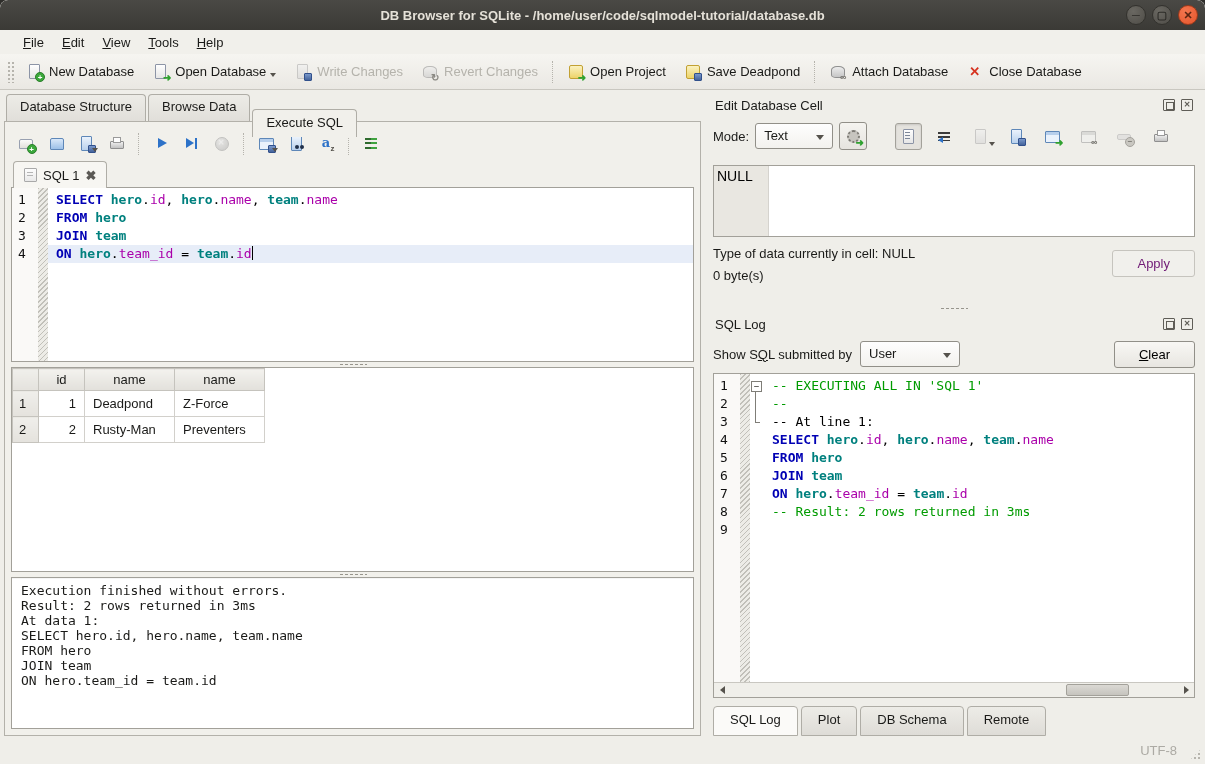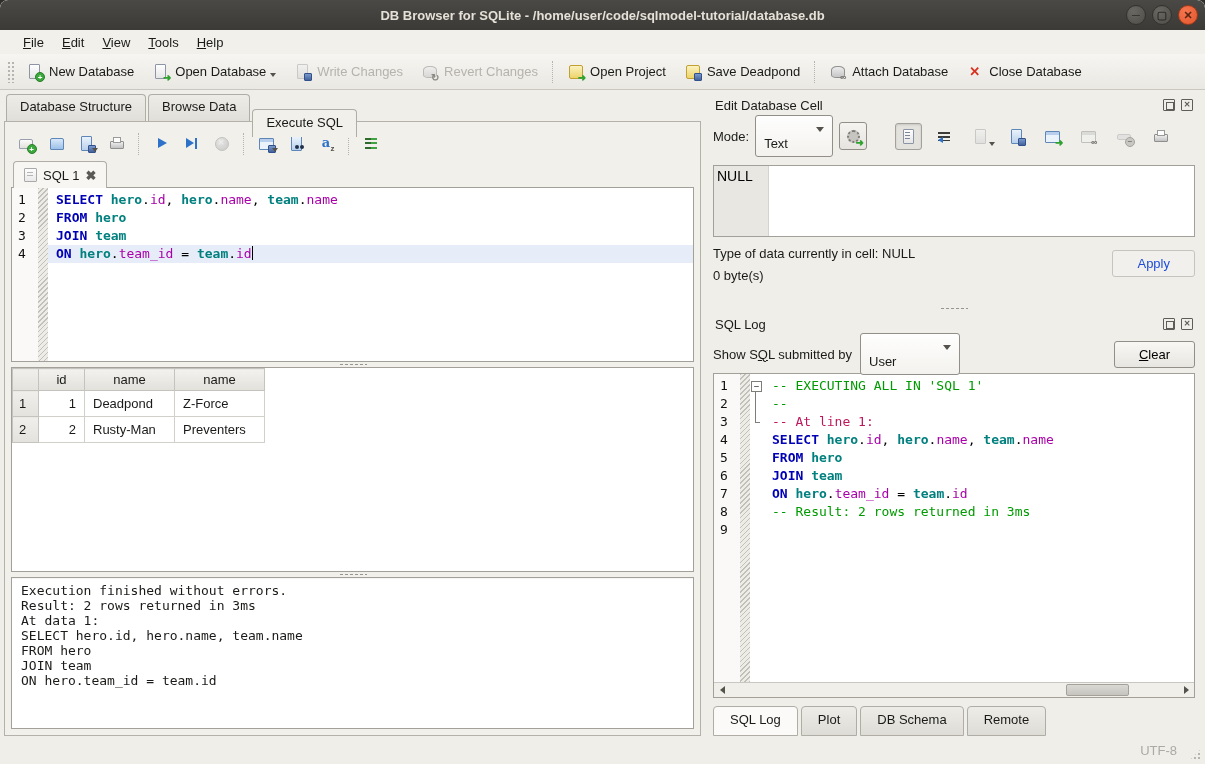--- a/index.html
+++ b/index.html
@@ -119,36 +119,36 @@
   .message-box { flex:0 0 152px; height:152px; border:1px solid #A2A099; box-shadow:inset 0 1px 0 rgba(0,0,0,.04); background:#fff; padding:5px 9px; font-family:"DejaVu Sans Mono","Liberation Mono",monospace; font-size:13px; line-height:15px; overflow:hidden; }
 
   
   .dock-header { height:24px; flex:0 0 24px; display:flex; align-items:center; padding:2px 2px 0 2px; }
   .dock-header .dh-title { flex:1; }
   .dock-ico { width:12px; height:12px; border:1px solid #5F5D57; margin-left:6px; position:relative; border-radius:1px; }
   .dock-ico.float::before { content:''; position:absolute; left:2px; top:2px; width:6px; height:6px; border:1px solid #5F5D57; background:#EFEEE9; }
   .dock-ico.closex::before { content:'\2715'; position:absolute; left:0; top:0; width:10px; text-align:center; font-size:8px; line-height:10px; color:#5F5D57; font-weight:bold; }
 
   .cell-toolbar { height:40px; flex:0 0 40px; display:flex; align-items:center; gap:6px; }
-  .combo { position:relative; background:linear-gradient(#FEFEFE,#F3F2EE); border:1px solid #918F88; border-radius:3px; padding:20px 24px 5px 8px; min-width:78px; }
+  .combo { position:relative; background:linear-gradient(#FEFEFE,#F3F2EE); border:1px solid #918F88; border-radius:3px; padding:4px 24px 5px 8px; min-width:78px; }
   .combo::after { content:''; position:absolute; right:8px; top:11px; width:0; height:0; border-left:4px solid transparent; border-right:4px solid transparent; border-top:5px solid #55524C; }
   .sq-btn { width:28px; height:28px; border:1px solid #918F88; border-radius:3px; background:linear-gradient(#F5F4F0,#E6E4DF); display:flex; align-items:center; justify-content:center; position:relative; }
   .flat-btn { width:27px; height:27px; display:flex; align-items:center; justify-content:center; border-radius:3px; position:relative; }
   .flat-btn.toggled { border:1px solid #A3A19A; background:#E4E2DD; box-shadow:inset 0 1px 2px rgba(0,0,0,.12); }
   .cell-icons { display:flex; align-items:center; gap:9px; margin-left:22px; }
 
   .cell-editor { flex:0 0 72px; height:72px; border:1px solid #A2A099; background:#fff; margin-top:9px; display:flex; position:relative; }
   .cell-margin { width:55px; flex:0 0 55px; background:#E9E7E1; border-right:1px solid #D5D3CE; }
   .cell-null { position:absolute; left:3px; top:2px; font-size:14px; color:#000; }
 
   .cell-info { flex:0 0 60px; display:flex; margin-top:9px; }
   .cell-info .texts { flex:1; }
   .cell-info .texts div { margin-bottom:7px; }
   .btn { border:1px solid #918F88; border-radius:3px; background:linear-gradient(#F8F7F4,#E8E6E1); padding:5px 24px; font-size:13px; }
-  .btn.disabled { border-color:#C6C4BE; color:#1d4ed8; background:#F1F0EC; }
+  .btn.disabled { border-color:#C6C4BE; color:#701a75; background:#F1F0EC; }
   .apply-wrap { display:flex; align-items:flex-start; padding-top:4px; }
 
   .log-controls { height:38px; flex:0 0 38px; display:flex; align-items:center; gap:8px; }
   .log-controls .spacer { flex:1; }
   .log-frame { flex:1 1 auto; border:1px solid #A2A099; background:#fff; display:flex; flex-direction:column; min-height:0; font-family:"DejaVu Sans Mono","Liberation Mono",monospace; font-size:13px; }
   .log-body { flex:1 1 auto; display:flex; overflow:hidden; }
   .hscroll { flex:0 0 15px; height:15px; border-top:1px solid #C9C7C1; display:flex; background:#F0EFEA; }
   .hs-arrow { width:16px; flex:0 0 16px; display:flex; align-items:center; justify-content:center; }
   .hs-arrow::before { content:''; width:0; height:0; border-top:4px solid transparent; border-bottom:4px solid transparent; }
   .hs-arrow.left::before { border-right:5px solid #55524C; }
@@ -472,21 +472,21 @@
               <div class="fold-cell"></div>
               <div class="fold-cell"></div>
               <div class="fold-cell"></div>
               <div class="fold-cell"></div>
               <div class="fold-cell"></div>
               <div class="fold-cell"></div>
             </div>
             <div class="code">
               <div class="cl"><span class="cmt" style="color: rgb(0, 155, 0);">-- EXECUTING ALL IN 'SQL 1'</span></div>
               <div class="cl"><span class="cmt" style="color: rgb(0, 155, 0);">--</span></div>
-              <div class="cl"><span class="cmt" style="color: #be185d;">-- At line 1:</span></div>
+              <div class="cl"><span class="cmt" style="color: #000000;">-- At line 1:</span></div>
               <div class="cl"><span class="kw" style="color: rgb(0, 0, 180); font-weight: bold;">SELECT</span><span class="txt" style="color: rgb(0, 0, 0);"> </span><span class="tbl" style="color: rgb(0, 128, 126); font-weight: bold;">hero</span><span class="txt" style="color: rgb(0, 0, 0);">.</span><span class="fld" style="color: rgb(170, 0, 170);">id</span><span class="txt" style="color: rgb(0, 0, 0);">, </span><span class="tbl" style="color: rgb(0, 128, 126); font-weight: bold;">hero</span><span class="txt" style="color: rgb(0, 0, 0);">.</span><span class="fld" style="color: rgb(170, 0, 170);">name</span><span class="txt" style="color: rgb(0, 0, 0);">, </span><span class="tbl" style="color: rgb(0, 128, 126); font-weight: bold;">team</span><span class="txt" style="color: rgb(0, 0, 0);">.</span><span class="fld" style="color: rgb(170, 0, 170);">name</span></div>
               <div class="cl"><span class="kw" style="color: rgb(0, 0, 180); font-weight: bold;">FROM</span><span class="txt" style="color: rgb(0, 0, 0);"> </span><span class="tbl" style="color: rgb(0, 128, 126); font-weight: bold;">hero</span></div>
               <div class="cl"><span class="kw" style="color: rgb(0, 0, 180); font-weight: bold;">JOIN</span><span class="txt" style="color: rgb(0, 0, 0);"> </span><span class="tbl" style="color: rgb(0, 128, 126); font-weight: bold;">team</span></div>
               <div class="cl"><span class="kw" style="color: rgb(0, 0, 180); font-weight: bold;">ON</span><span class="txt" style="color: rgb(0, 0, 0);"> </span><span class="tbl" style="color: rgb(0, 128, 126); font-weight: bold;">hero</span><span class="txt" style="color: rgb(0, 0, 0);">.</span><span class="fld" style="color: rgb(170, 0, 170);">team_id</span><span class="txt" style="color: rgb(0, 0, 0);"> = </span><span class="tbl" style="color: rgb(0, 128, 126); font-weight: bold;">team</span><span class="txt" style="color: rgb(0, 0, 0);">.</span><span class="fld" style="color: rgb(170, 0, 170);">id</span></div>
               <div class="cl"><span class="cmt" style="color: rgb(0, 155, 0);">-- Result: 2 rows returned in 3ms</span></div>
               <div class="cl"></div>
             </div>
           </div>
         <div class="hscroll">
           <div class="hs-arrow left"></div>

